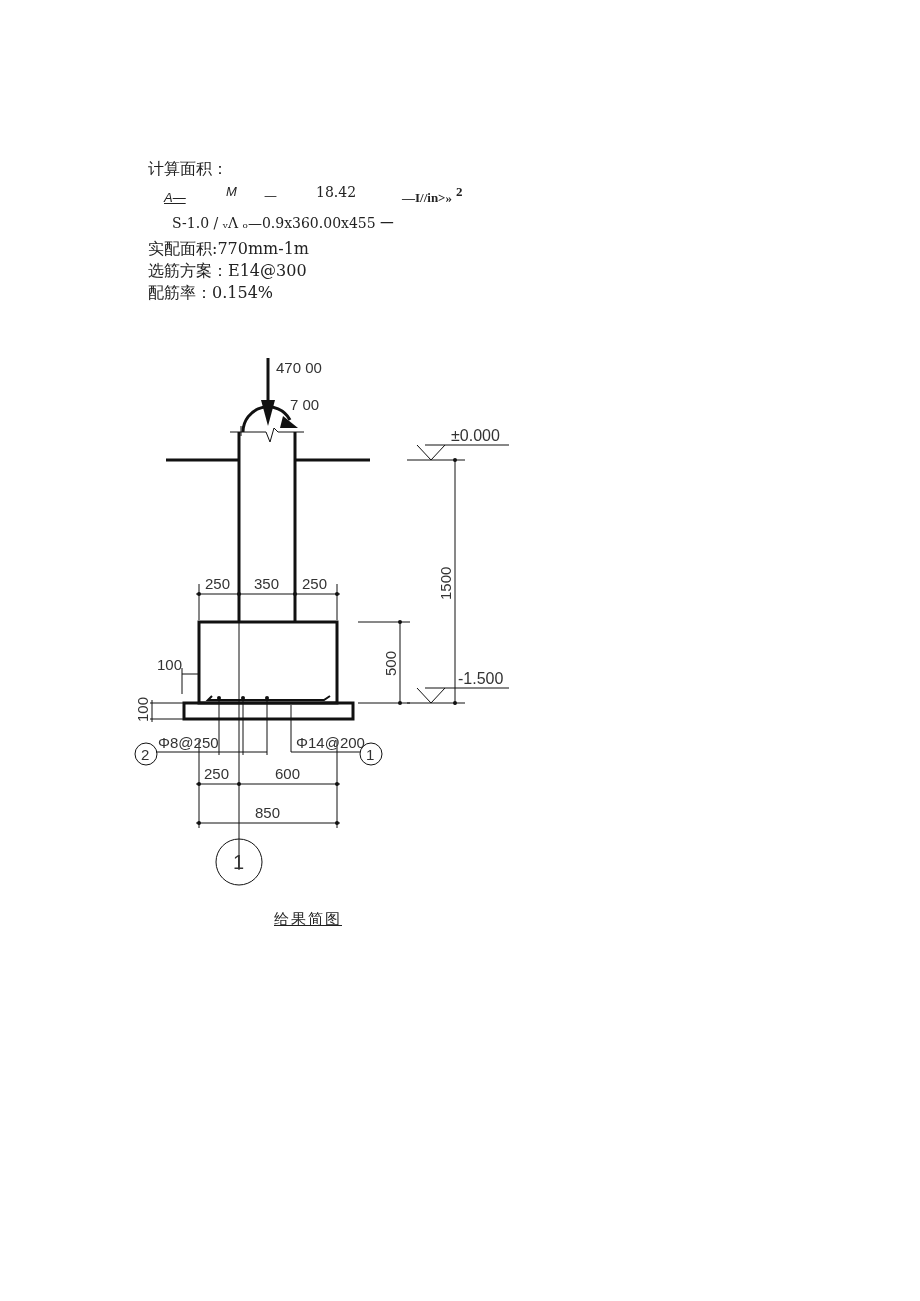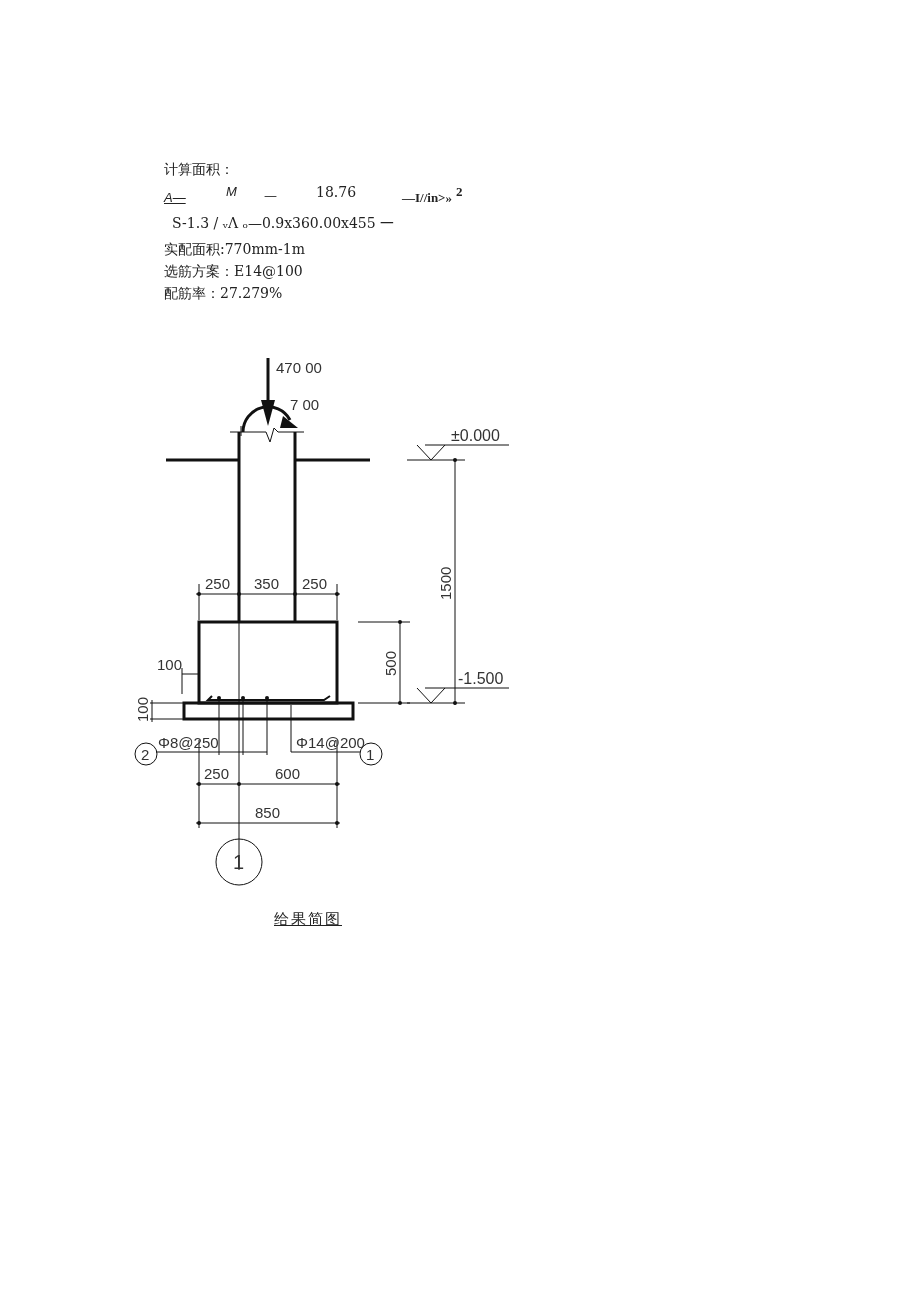--- a/index.html
+++ b/index.html
@@ -1,18 +1,18 @@
 <!DOCTYPE html>
 <html><head>
 <meta charset="utf-8">
 <style>
   html, body { margin:0; padding:0; background:#ffffff; }
   body { width:920px; height:1301px; position:relative; overflow:hidden;
          font-family:"DejaVu Serif", serif; color:#222; }
-  .line { position:absolute; left:164px; font-size:14px; line-height:18px; white-space:nowrap; }
+  .line { position:absolute; left:148px; font-size:16px; line-height:18px; white-space:nowrap; }
   .f1 { top:160px; }
   .f4 { top:240px; }
   .f5 { top:262px; }
   .f6 { top:284px; }
   .formula-row { position:absolute; white-space:nowrap; }
   .ital { font-family:"Liberation Sans", sans-serif; font-style:italic; }
   .bold { font-family:"Liberation Serif", serif; font-weight:bold; }
   svg { position:absolute; left:0; top:0; }
   .cad { font-family:"Liberation Sans", sans-serif; fill:#333; }
   .caption { position:absolute; left:258px; top:910px; font-size:15px;
@@ -20,28 +20,28 @@
 </style>
 </head>
 <body>
 
 <div class="line f1">计算面积：</div>
 
 <div class="formula-row" style="left:164px;top:184px;font-size:13px;">
   <span class="ital" style="position:absolute;left:0;top:6px;text-decoration:underline;">A—</span>
   <span class="ital" style="position:absolute;left:62px;top:0;">M</span>
   <span style="position:absolute;left:100px;top:4px;">—</span>
-  <span style="position:absolute;left:152px;top:0;font-size:14px;">18.76</span>
+  <span style="position:absolute;left:152px;top:0;font-size:14px;">18.42</span>
   <span class="bold" style="position:absolute;left:238px;top:6px;font-size:13px;">—I//in&gt;»</span>
   <span class="bold" style="position:absolute;left:292px;top:0;font-size:13px;">2</span>
 </div>
-<div class="line" style="left:172px;top:214px;font-size:14px;">S-1.3 / ᵥΛ ₒ—0.9x360.00x455 一</div>
+<div class="line" style="left:172px;top:214px;font-size:14px;">S-1.0 / ᵥΛ ₒ—0.9x360.00x455 一</div>
 <div class="line f4">实配面积:770mm-1m</div>
-<div class="line f5">选筋方案：E14@100</div>
-<div class="line f6">配筋率：27.279%</div>
+<div class="line f5">选筋方案：E14@300</div>
+<div class="line f6">配筋率：0.154%</div>
 
 <svg width="920" height="1301" viewBox="0 0 920 1301">
   <g stroke="#111" fill="none">
 
     <line x1="166" y1="460" x2="238" y2="460" stroke-width="3"></line>
     <line x1="296" y1="460" x2="370" y2="460" stroke-width="3"></line>
 
     <line x1="239" y1="432" x2="239" y2="622" stroke-width="3"></line>
     <line x1="295" y1="432" x2="295" y2="622" stroke-width="3"></line>
 

